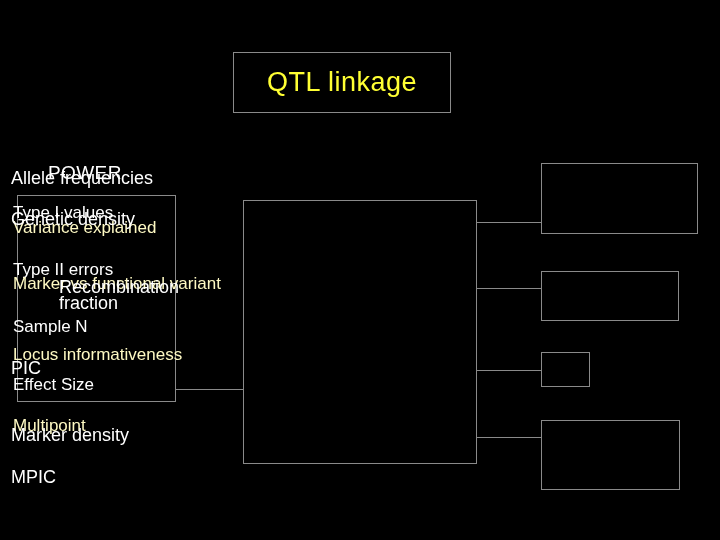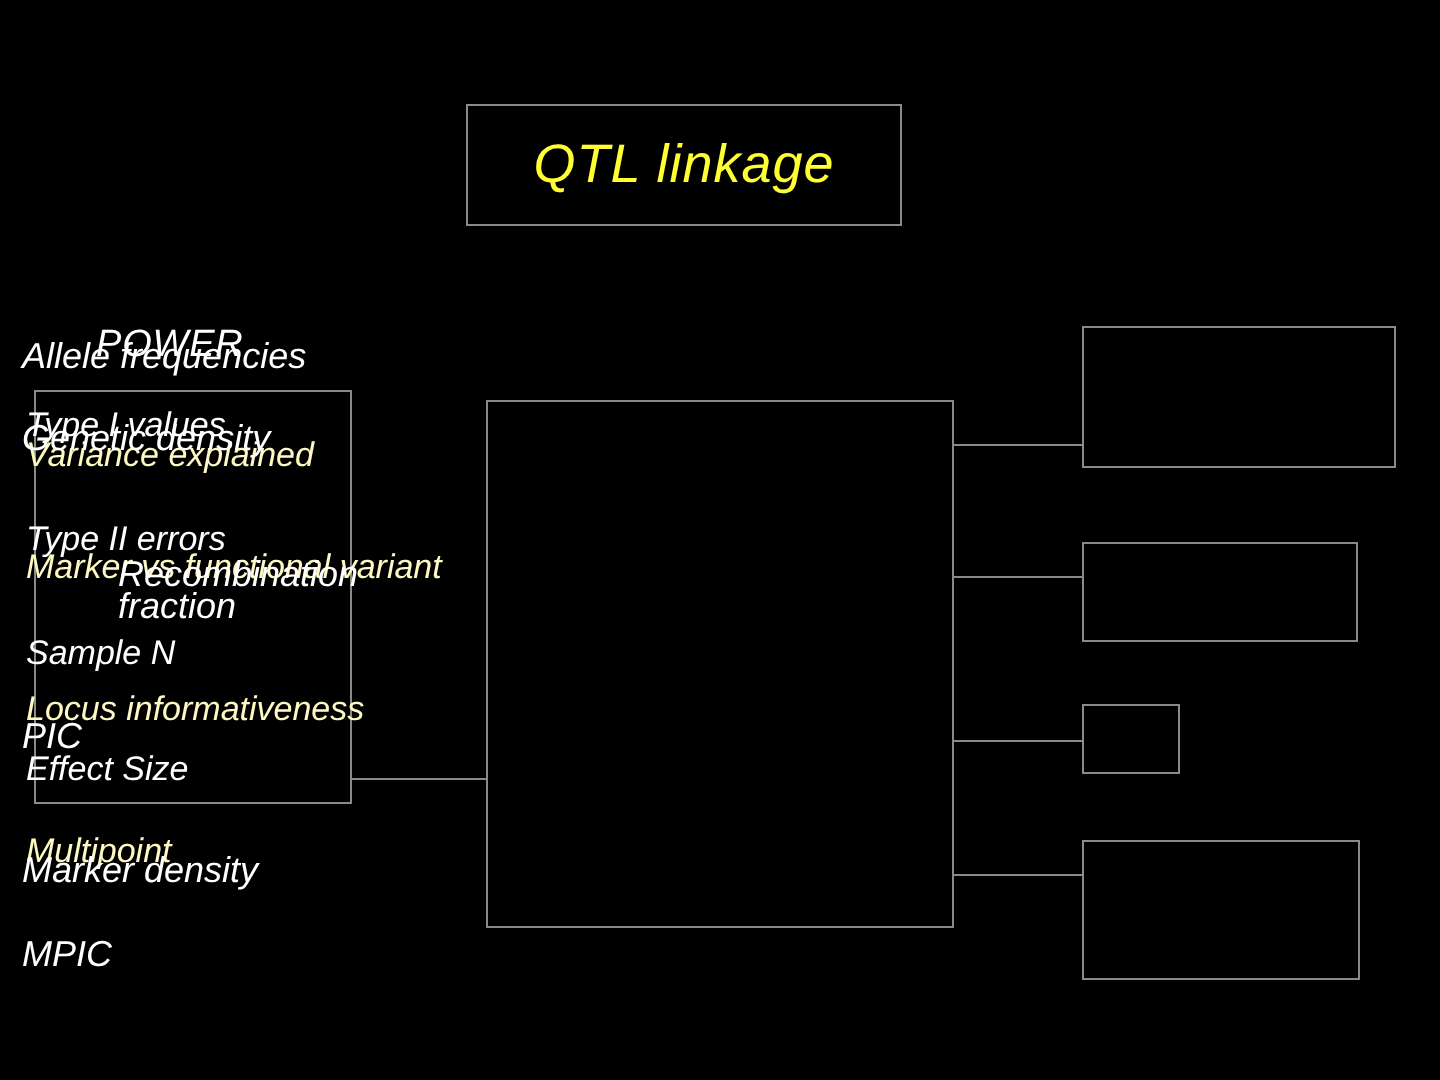--- a/index.html
+++ b/index.html
@@ -16,21 +16,20 @@
     color: #ffffff;
     -webkit-font-smoothing: antialiased;
   }
   #slide {
     position: absolute;
     left: 0;
     top: 0;
     width: 720px;
     height: 540px;
     background: #000000;
-    font-style: italic;
   }
 
   
   .title-box {
     position: absolute;
     left: 233px;
     top: 52px;
     width: 218px;
     height: 61px;
     border: 1px solid #8a8a8a;

